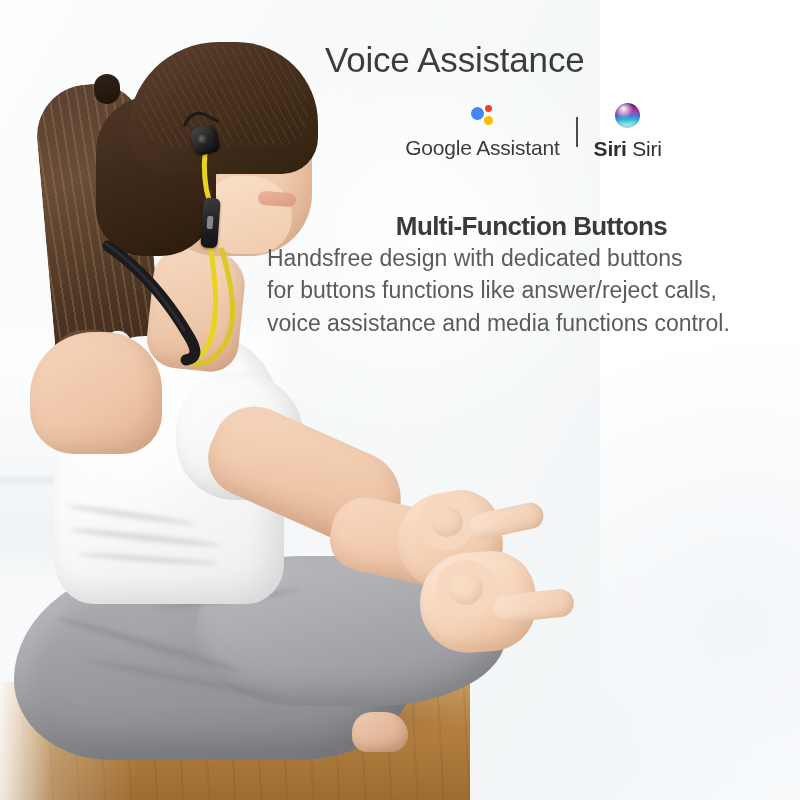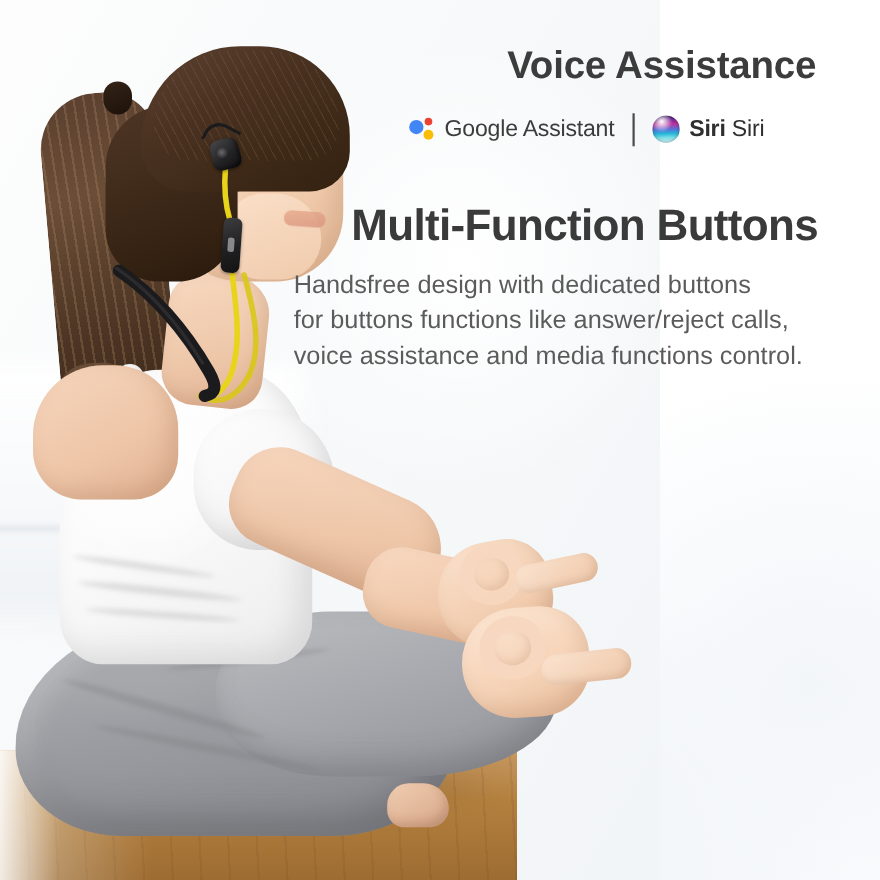--- a/index.html
+++ b/index.html
@@ -343,38 +343,38 @@
   }
 
   
   .content {
     position:absolute; right:0; top:0;
     width:545px; height:800px;
     padding:40px 8px 0 0;
     z-index:12;
   }
   .headline-top {
-    text-align:right;
+    text-align:left;
     font-size:35px;
-    font-weight:700;
+    font-weight:400;
     line-height:1.16;
     color:#3c3c3c;
     letter-spacing:-0.2px;
     padding:0 50px 0 70px;
   }
 
   .assistants {
     display:flex;
     align-items:center;
     justify-content:center;
     gap:16px;
     margin-top:22px;
     padding-left:20px;
   }
-  .assistant { display:flex; align-items:center; gap:9px; }
+  .assistant { display:flex; align-items:center; gap:9px;flex-direction:column; }
   .ga-icon { width:23px; height:23px; position:relative; flex:none; }
   .ga-dot { position:absolute; border-radius:50%; }
   .ga-blue   { left:0;    top:3px;  width:13px; height:13px; background:#4285F4; }
   .ga-red    { left:14px; top:1px;  width:7px;  height:7px;  background:#EA4335; }
   .ga-yellow { left:13px; top:12px; width:9px;  height:9px;  background:#FBBC05; }
   .ga-green  { left:6px;  top:15px; width:6px;  height:6px;  background:#34A853; opacity:.0; }
   .ga-label {
     font-size:21px; color:#3c3c3c; font-weight:400; white-space:nowrap;
     letter-spacing:-0.2px;
   }
@@ -387,28 +387,27 @@
         #2b1b4d 0%, #7b2a9e 16%, #c0349d 32%,
         #5a6fd8 50%, #25b9d8 66%, #7fe0e8 80%, #dff6fa 100%);
     box-shadow:inset 0 0 4px rgba(0,0,0,0.35);
   }
   .siri-label { font-size:21px; color:#2f2f2f; white-space:nowrap; letter-spacing:-0.2px; }
   .siri-label b { font-weight:700; }
 
   .headline-main {
     margin-top:50px;
     text-align:center;
-    font-size:40px;
+    font-size:26px;
     font-weight:700;
     color:#3a3a3a;
     letter-spacing:-0.6px;
     padding-left:16px;
   }
   .body-copy {
-    margin-top:14px;
     padding:0 5px 0 12px;
     font-size:23px;
     line-height:1.43;
     color:#5b5b5b;
     text-align:justify;
     text-justify:inter-word;
     font-weight:400;
   }
   .body-copy .last { text-align:left; }
 </style>

